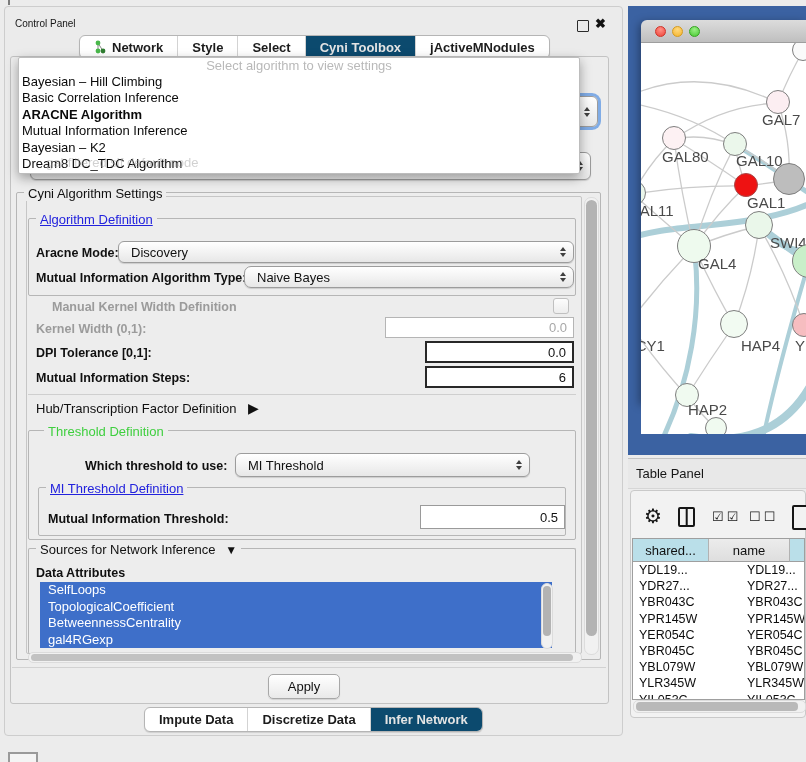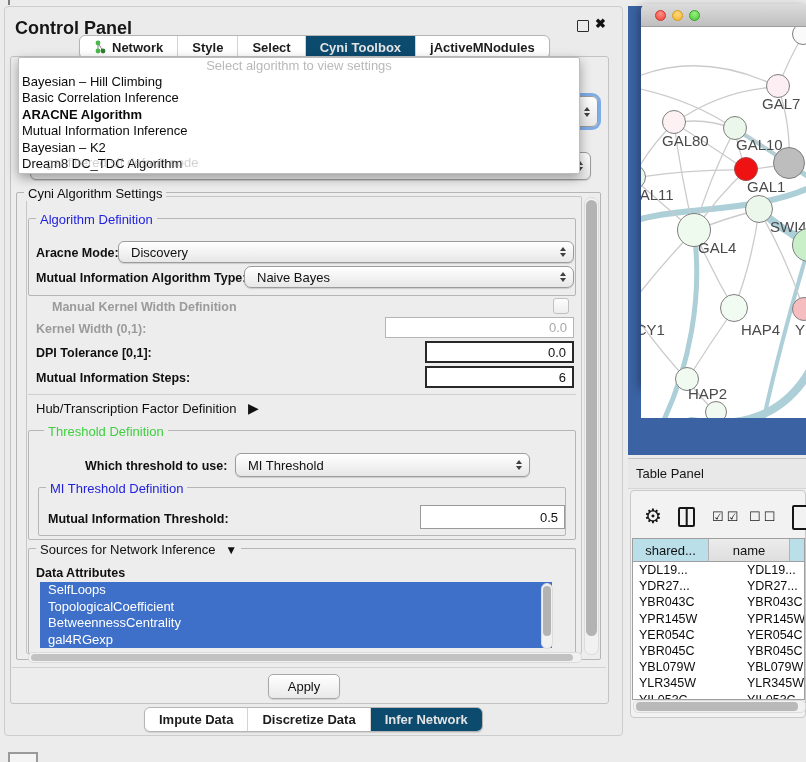--- a/index.html
+++ b/index.html
@@ -1,20 +1,20 @@
 <!DOCTYPE html>
 <html><head>
 <meta charset="utf-8">
 <style>
   html,body{margin:0;padding:0;background:#ececec;font-family:"Liberation Sans",sans-serif;}
   .app{position:relative;width:806px;height:762px;overflow:hidden;background:#ececec;}
 
   
   .cpanel{position:absolute;left:4px;top:6px;width:617px;height:728px;background:#ebebeb;border:1px solid #cdcdcd;border-radius:4px;}
-  .cpanel-title{position:absolute;left:10px;top:11px;font-size:18px;color:#161616;font-weight:bold;}
+  .cpanel-title{position:absolute;left:10px;top:11px;font-size:10px;color:#161616;}
   .float-icon{position:absolute;left:572px;top:13px;width:10px;height:10px;border:1.6px solid #2b2b2b;border-radius:1px;background:transparent;}
   .close-icon{position:absolute;left:590px;top:9px;font-size:13px;font-weight:bold;color:#111;}
 
   .tabbar{position:absolute;display:flex;background:#fff;border:1px solid #b5b5b5;border-radius:6px;overflow:hidden;font-size:13px;font-weight:bold;color:#1c1c1c;box-shadow:0 1px 1px rgba(0,0,0,.12);}
   .tabbar .tab{display:flex;align-items:center;justify-content:center;padding:0 14px;border-left:1px solid #d3d3d3;white-space:nowrap;}
   .tabbar .tab:first-child{border-left:none;}
   .tabbar .tab.sel{background:#0c4a6e;color:#e4e4e4;}
   .top-tabs{left:79px;top:35px;height:22px;}
   .bottom-tabs{left:144px;top:707px;height:23px;}
 
@@ -29,21 +29,21 @@
   .hline{position:absolute;height:1px;background:#d2d2d2;}
 
   .combo{position:absolute;border:1px solid #9c9c9c;border-radius:6px;background:linear-gradient(#ffffff,#e7e7e7);display:flex;align-items:center;font-size:13px;color:#111;padding:0 22px 0 12px;box-shadow:0 1px 1px rgba(0,0,0,.14);box-sizing:border-box;white-space:nowrap;}
   .arrows{position:absolute;right:7px;top:50%;transform:translateY(-50%);display:flex;flex-direction:column;gap:2px;}
   .tri-up{width:0;height:0;border-left:3.5px solid transparent;border-right:3.5px solid transparent;border-bottom:4.5px solid #3f3f3f;}
   .tri-down{width:0;height:0;border-left:3.5px solid transparent;border-right:3.5px solid transparent;border-top:4.5px solid #3f3f3f;}
   .focusring{box-shadow:0 0 0 3px rgba(100,155,228,.8);}
 
   .groupbox{position:absolute;border:1px solid #b6b6b6;border-radius:2px;box-sizing:border-box;}
   .gtitle{position:absolute;font-size:13px;background:#ededed;padding:0 4px;white-space:nowrap;z-index:3;}
-  .gtitle.blue{color:#2222dd;}
+  .gtitle.blue{color:#2222dd;text-decoration:underline;}
   .gtitle.green{color:#3fcf3f;}
   .lbl{position:absolute;font-weight:bold;font-size:12.5px;color:#101010;white-space:nowrap;}
   .lbl.dis{color:#9b9b9b;}
   .lbl.plain{font-weight:normal;font-size:13px;}
   .field{position:absolute;background:#fff;border:1px solid #b5b5b5;font-size:13px;color:#111;display:flex;align-items:center;justify-content:flex-end;padding:8px 6px;box-sizing:border-box;}
   .field.strong{border:2px solid #282828;}
   .field.dis{color:#a8a8a8;}
   .checkbox{position:absolute;width:14px;height:14px;border:1px solid #c0c0c0;border-radius:3px;background:linear-gradient(#fdfdfd,#ededed);}
 
   .vsb{position:absolute;background:#f1f1f1;border:1px solid #dcdcdc;border-radius:7px;}
@@ -51,21 +51,21 @@
   .hsb{position:absolute;background:#f1f1f1;border:1px solid #dcdcdc;border-radius:5px;}
   .hsb .thumb{position:absolute;top:1px;bottom:1px;background:#c2c2c2;border-radius:4px;}
 
   .attrlist{position:absolute;left:40px;top:582px;width:512px;height:66px;background:#fff;overflow:hidden;}
   .attrlist .li{height:16.5px;line-height:16.5px;background:#3e6fc9;color:#fff;font-size:13px;padding-left:8px;white-space:nowrap;}
 
   .btn{position:absolute;display:flex;align-items:center;justify-content:center;background:linear-gradient(#ffffff,#e9e9e9);border:1px solid #a8a8a8;border-radius:5px;font-size:13px;color:#111;box-shadow:0 1px 1px rgba(0,0,0,.12);}
 
   
   .bluepanel{position:absolute;left:628px;top:6px;width:178px;height:449px;background:#3b62a2;}
-  .netwin{position:absolute;left:641px;top:4px;width:165px;height:383px;border-radius:6px 0 0 0;box-shadow:-2px 2px 8px rgba(0,0,0,.35);}
+  .netwin{position:absolute;left:641px;top:20px;width:165px;height:383px;border-radius:6px 0 0 0;box-shadow:-2px 2px 8px rgba(0,0,0,.35);}
   .titlebar{position:absolute;left:0;top:0;right:0;height:22px;background:linear-gradient(#dcdcdc,#bfbfbf);border-bottom:1px solid #9e9e9e;border-radius:6px 0 0 0;}
   .tl{position:absolute;top:5.5px;width:11px;height:11px;border-radius:50%;box-sizing:border-box;}
   .tl.red{left:14px;background:radial-gradient(circle at 50% 30%,#ff9087,#ee4337);border:1px solid #ce3329;}
   .tl.yellow{left:31px;background:radial-gradient(circle at 50% 30%,#ffd97e,#f5b32b);border:1px solid #d59b1e;}
   .tl.green{left:48px;background:radial-gradient(circle at 50% 30%,#9aef85,#47c930);border:1px solid #35a422;}
   .netcanvas{position:absolute;left:0;top:23px;width:165px;height:391px;background:#fff;overflow:hidden;}
   .node{position:absolute;border-radius:50%;border:1.5px solid #7e7e7e;box-sizing:border-box;}
   .nodelabel{position:absolute;font-size:15px;color:#4a4a4a;white-space:nowrap;}
 
   .tp-header{position:absolute;left:628px;top:458px;width:178px;height:29px;background:#e8e8e8;border-top:1px solid #c4c4c4;border-bottom:1px solid #d6d6d6;}

